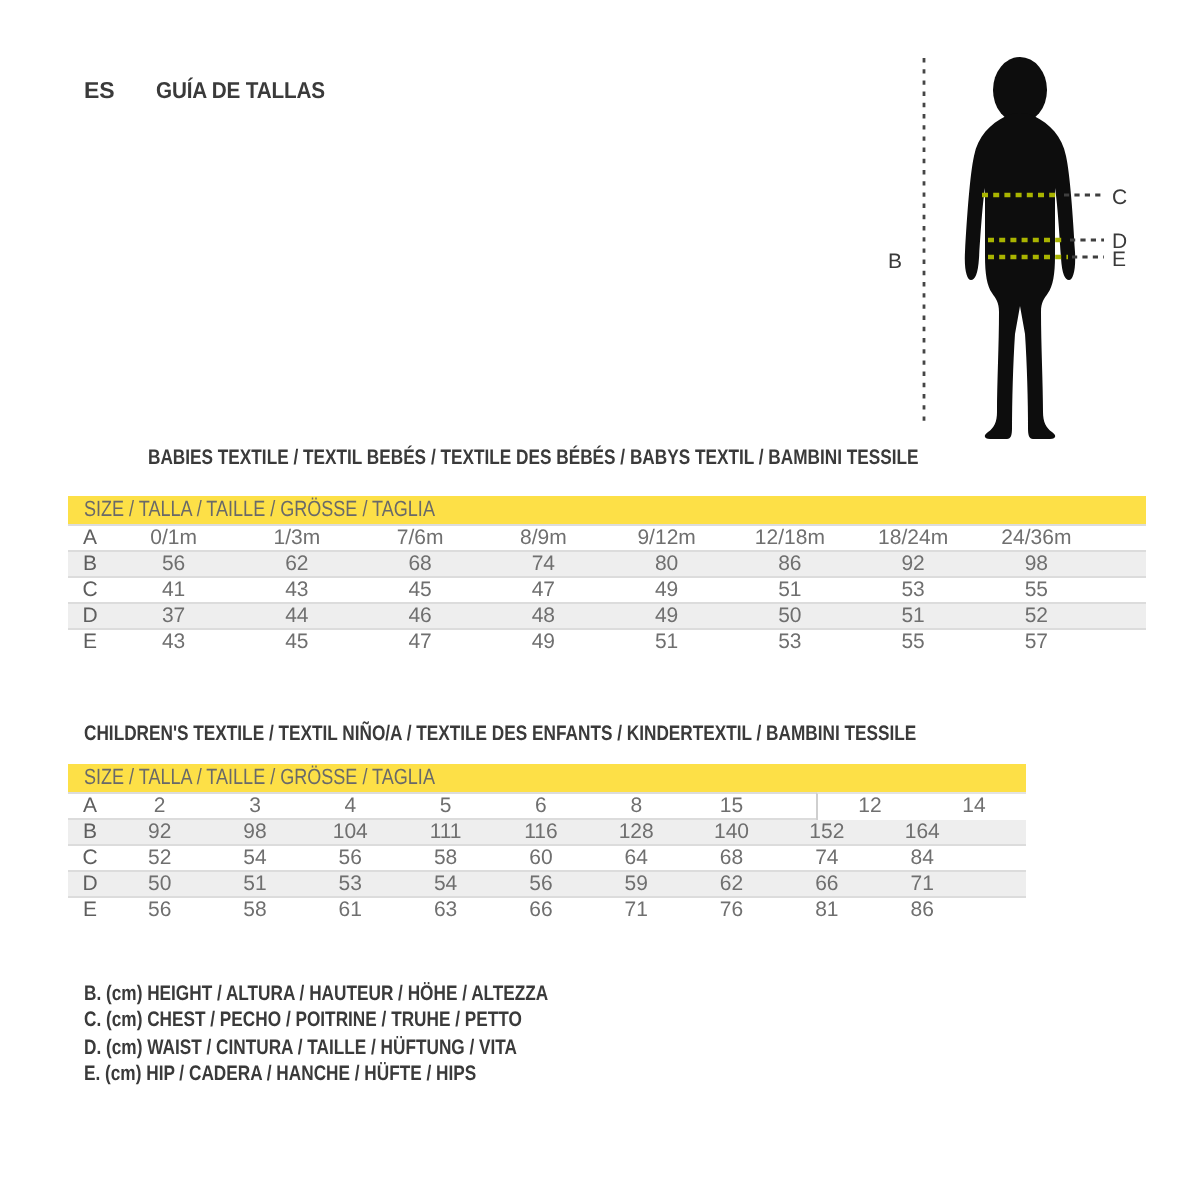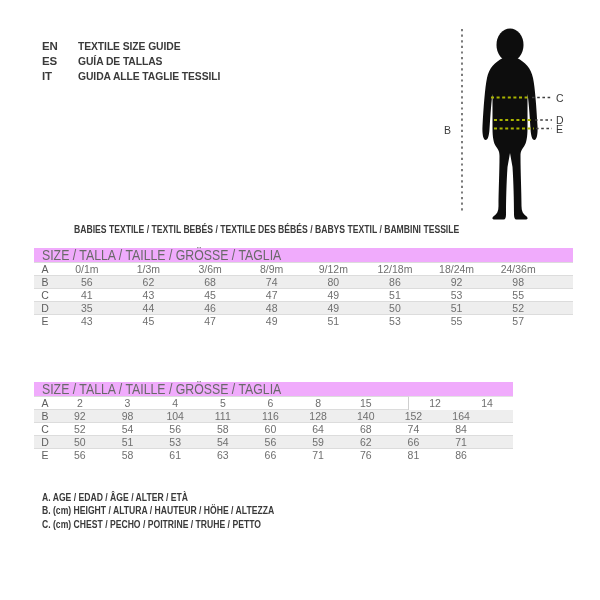--- a/index.html
+++ b/index.html
@@ -17,21 +17,21 @@
 
   
   .figure{position:absolute;left:435px;top:10px;width:165px;height:218px;}
   .figure svg text{font-family:"Liberation Sans",sans-serif;font-size:10.5px;fill:#3a3a3a;}
 
   
   .sec-title{position:absolute;left:42px;height:12px;line-height:12px;font-size:10.5px;font-weight:bold;color:#3a3a3a;}
 
   
   .size-table{position:absolute;left:34px;}
-  .size-header{height:14px;line-height:14px;background:#f0abfc;color:#696969;font-size:15px;padding-left:8px;box-sizing:border-box;}
+  .size-header{height:14px;line-height:14px;background:#fde047;color:#696969;font-size:11px;padding-left:8px;box-sizing:border-box;}
   .size-table table{border-collapse:collapse;table-layout:fixed;width:100%;}
   .size-table th,.size-table td{
     padding:0;height:12px;line-height:12px;font-size:10.5px;font-weight:normal;
     color:#6f6f6f;text-align:center;border-top:1px solid #dcdcdc;
   }
   .size-table th{color:#5e5e5e;}
   .size-table tr.shade th,.size-table tr.shade td{background:#eeeeee;}
 
   
   .artifact-box{position:absolute;background:#ffffff;border-left:1px solid #cfcfcf;border-top:1px solid #e3e3e3;box-sizing:border-box;}
@@ -42,30 +42,22 @@
   .legend{position:absolute;left:42px;top:491px;}
   .legend-line{height:13.4px;line-height:13.4px;font-size:10.5px;font-weight:bold;color:#3a3a3a;}
 </style>
 </head>
 <body>
 
 <div class="canvas">
 
   <div class="lang-block" id="langList">
       <div class="lang-row">
-        <span class="lang-code">EN</span>
-        <span class="lang-title cond-wide">TEXTILE SIZE GUIDE</span>
-      </div>
-      <div class="lang-row">
         <span class="lang-code">ES</span>
         <span class="lang-title cond-wide">GUÍA DE TALLAS</span>
-      </div>
-      <div class="lang-row">
-        <span class="lang-code">IT</span>
-        <span class="lang-title cond-wide">GUIDA ALLE TAGLIE TESSILI</span>
       </div>
     </div>
 
   <div class="figure">
     <svg width="165" height="218" viewBox="0 0 165 218">
 
       <line x1="27" y1="19" x2="27" y2="203" stroke="#454545" stroke-width="1.4" stroke-dasharray="2.2,3.4"></line>
 
       <g fill="#0d0d0d">
         <ellipse cx="75" cy="35" rx="13.5" ry="16.5"></ellipse>
@@ -115,21 +107,21 @@
           <col>
           <col>
           <col>
           <col style="width:24px">
       </colgroup>
       <tbody id="babiesBody">
           <tr>
             <th class="rowlabel">A</th>
             <td>0/1m</td>
             <td>1/3m</td>
-            <td>3/6m</td>
+            <td>7/6m</td>
             <td>8/9m</td>
             <td>9/12m</td>
             <td>12/18m</td>
             <td>18/24m</td>
             <td>24/36m</td>
             <td></td>
           </tr>
           <tr class="shade">
             <th class="rowlabel">B</th>
             <td>56</td>
@@ -149,21 +141,21 @@
             <td>45</td>
             <td>47</td>
             <td>49</td>
             <td>51</td>
             <td>53</td>
             <td>55</td>
             <td></td>
           </tr>
           <tr class="shade">
             <th class="rowlabel">D</th>
-            <td>35</td>
+            <td>37</td>
             <td>44</td>
             <td>46</td>
             <td>48</td>
             <td>49</td>
             <td>50</td>
             <td>51</td>
             <td>52</td>
             <td></td>
           </tr>
           <tr>
@@ -175,20 +167,23 @@
             <td>51</td>
             <td>53</td>
             <td>55</td>
             <td>57</td>
             <td></td>
           </tr>
         </tbody>
     </table>
   </div>
 
+  <div class="sec-title" style="top:361px;">
+    <span class="cond">CHILDREN'S TEXTILE / TEXTIL NIÑO/A / TEXTILE DES ENFANTS / KINDERTEXTIL / BAMBINI TESSILE</span>
+  </div>
   <div class="size-table" style="top:382px;width:479px;">
     <div class="size-header">
       <span class="cond">SIZE / TALLA / TAILLE / GRÖSSE / TAGLIA</span>
     </div>
     <table>
       <colgroup>
         <col style="width:22px">
           <col>
           <col>
           <col>
@@ -271,18 +266,19 @@
   </div>
 
   <div class="artifact-box" style="left:408px;top:396px;width:105px;height:14px;">
       <div class="vals">
         <span>12</span>
         <span>14</span>
       </div>
     </div>
 
   <div class="legend" id="legendList">
-      <div class="legend-line"><span class="cond">A. AGE / EDAD / ÂGE / ALTER / ETÀ</span></div>
       <div class="legend-line"><span class="cond">B. (cm) HEIGHT / ALTURA / HAUTEUR / HÖHE / ALTEZZA</span></div>
       <div class="legend-line"><span class="cond">C. (cm) CHEST / PECHO / POITRINE / TRUHE / PETTO</span></div>
+      <div class="legend-line"><span class="cond">D. (cm) WAIST / CINTURA / TAILLE / HÜFTUNG / VITA</span></div>
+      <div class="legend-line"><span class="cond">E. (cm) HIP / CADERA / HANCHE / HÜFTE / HIPS</span></div>
     </div>
 
 </div>
 
 </body></html>

